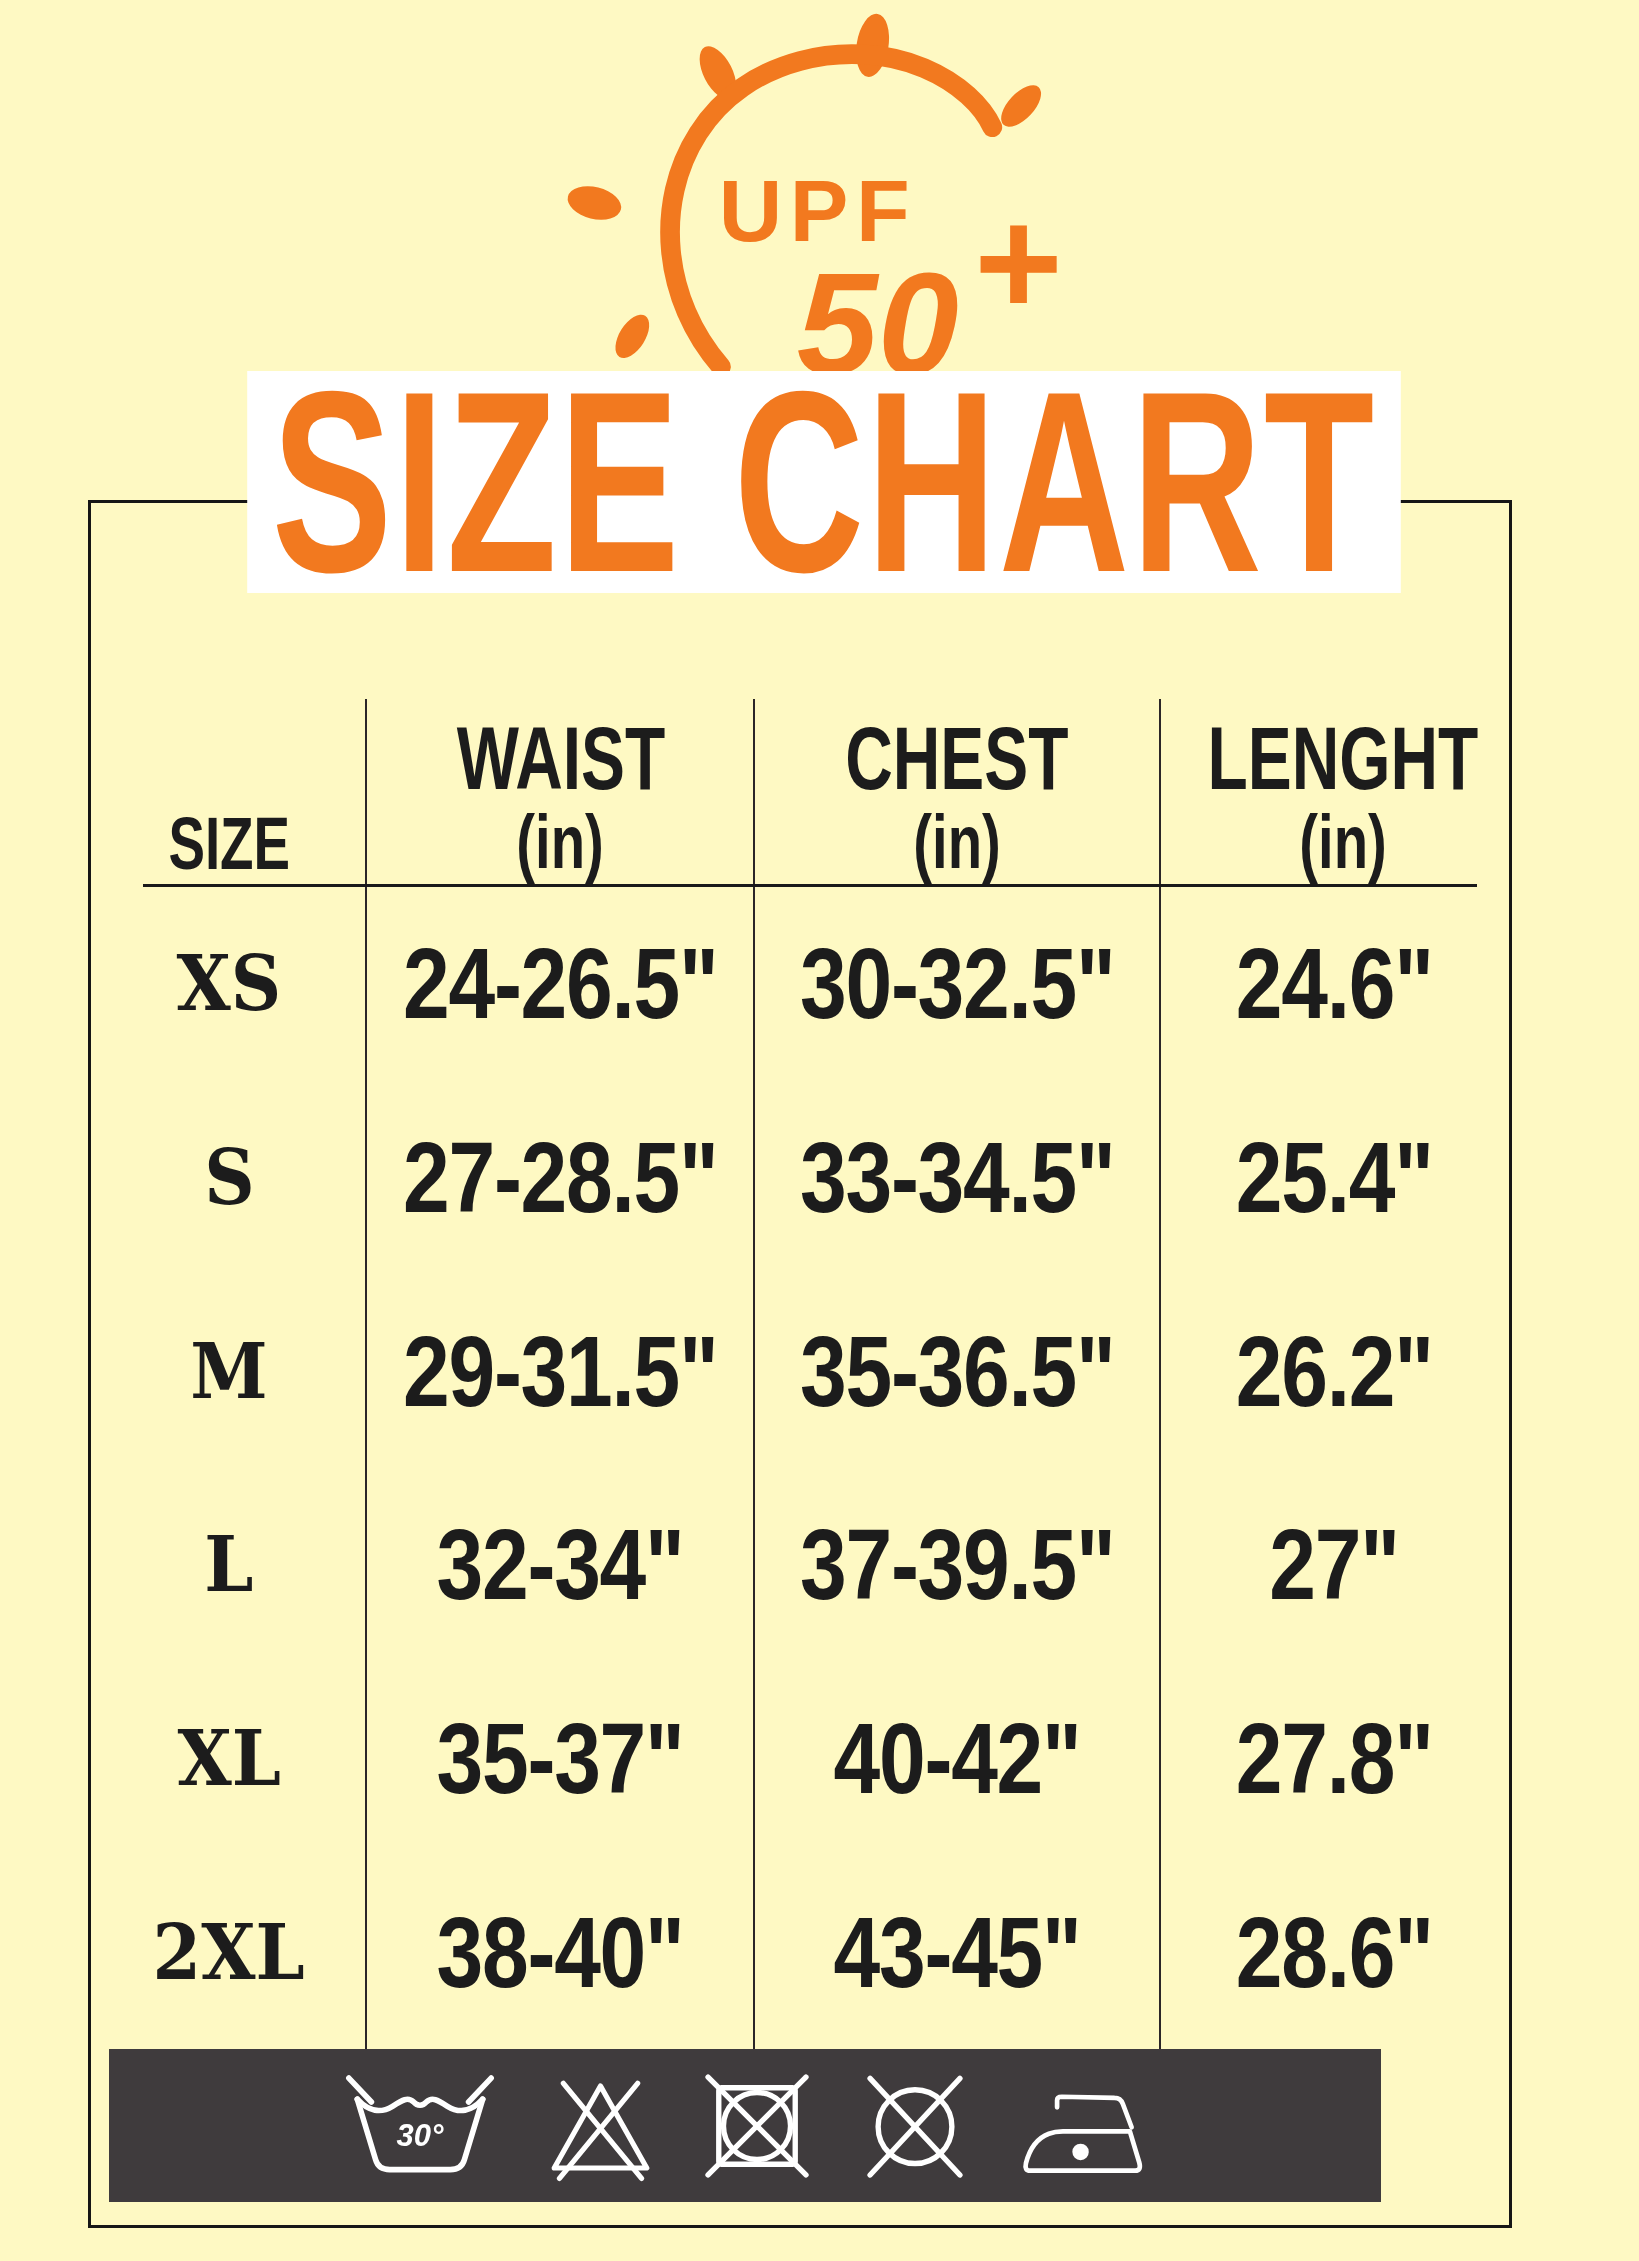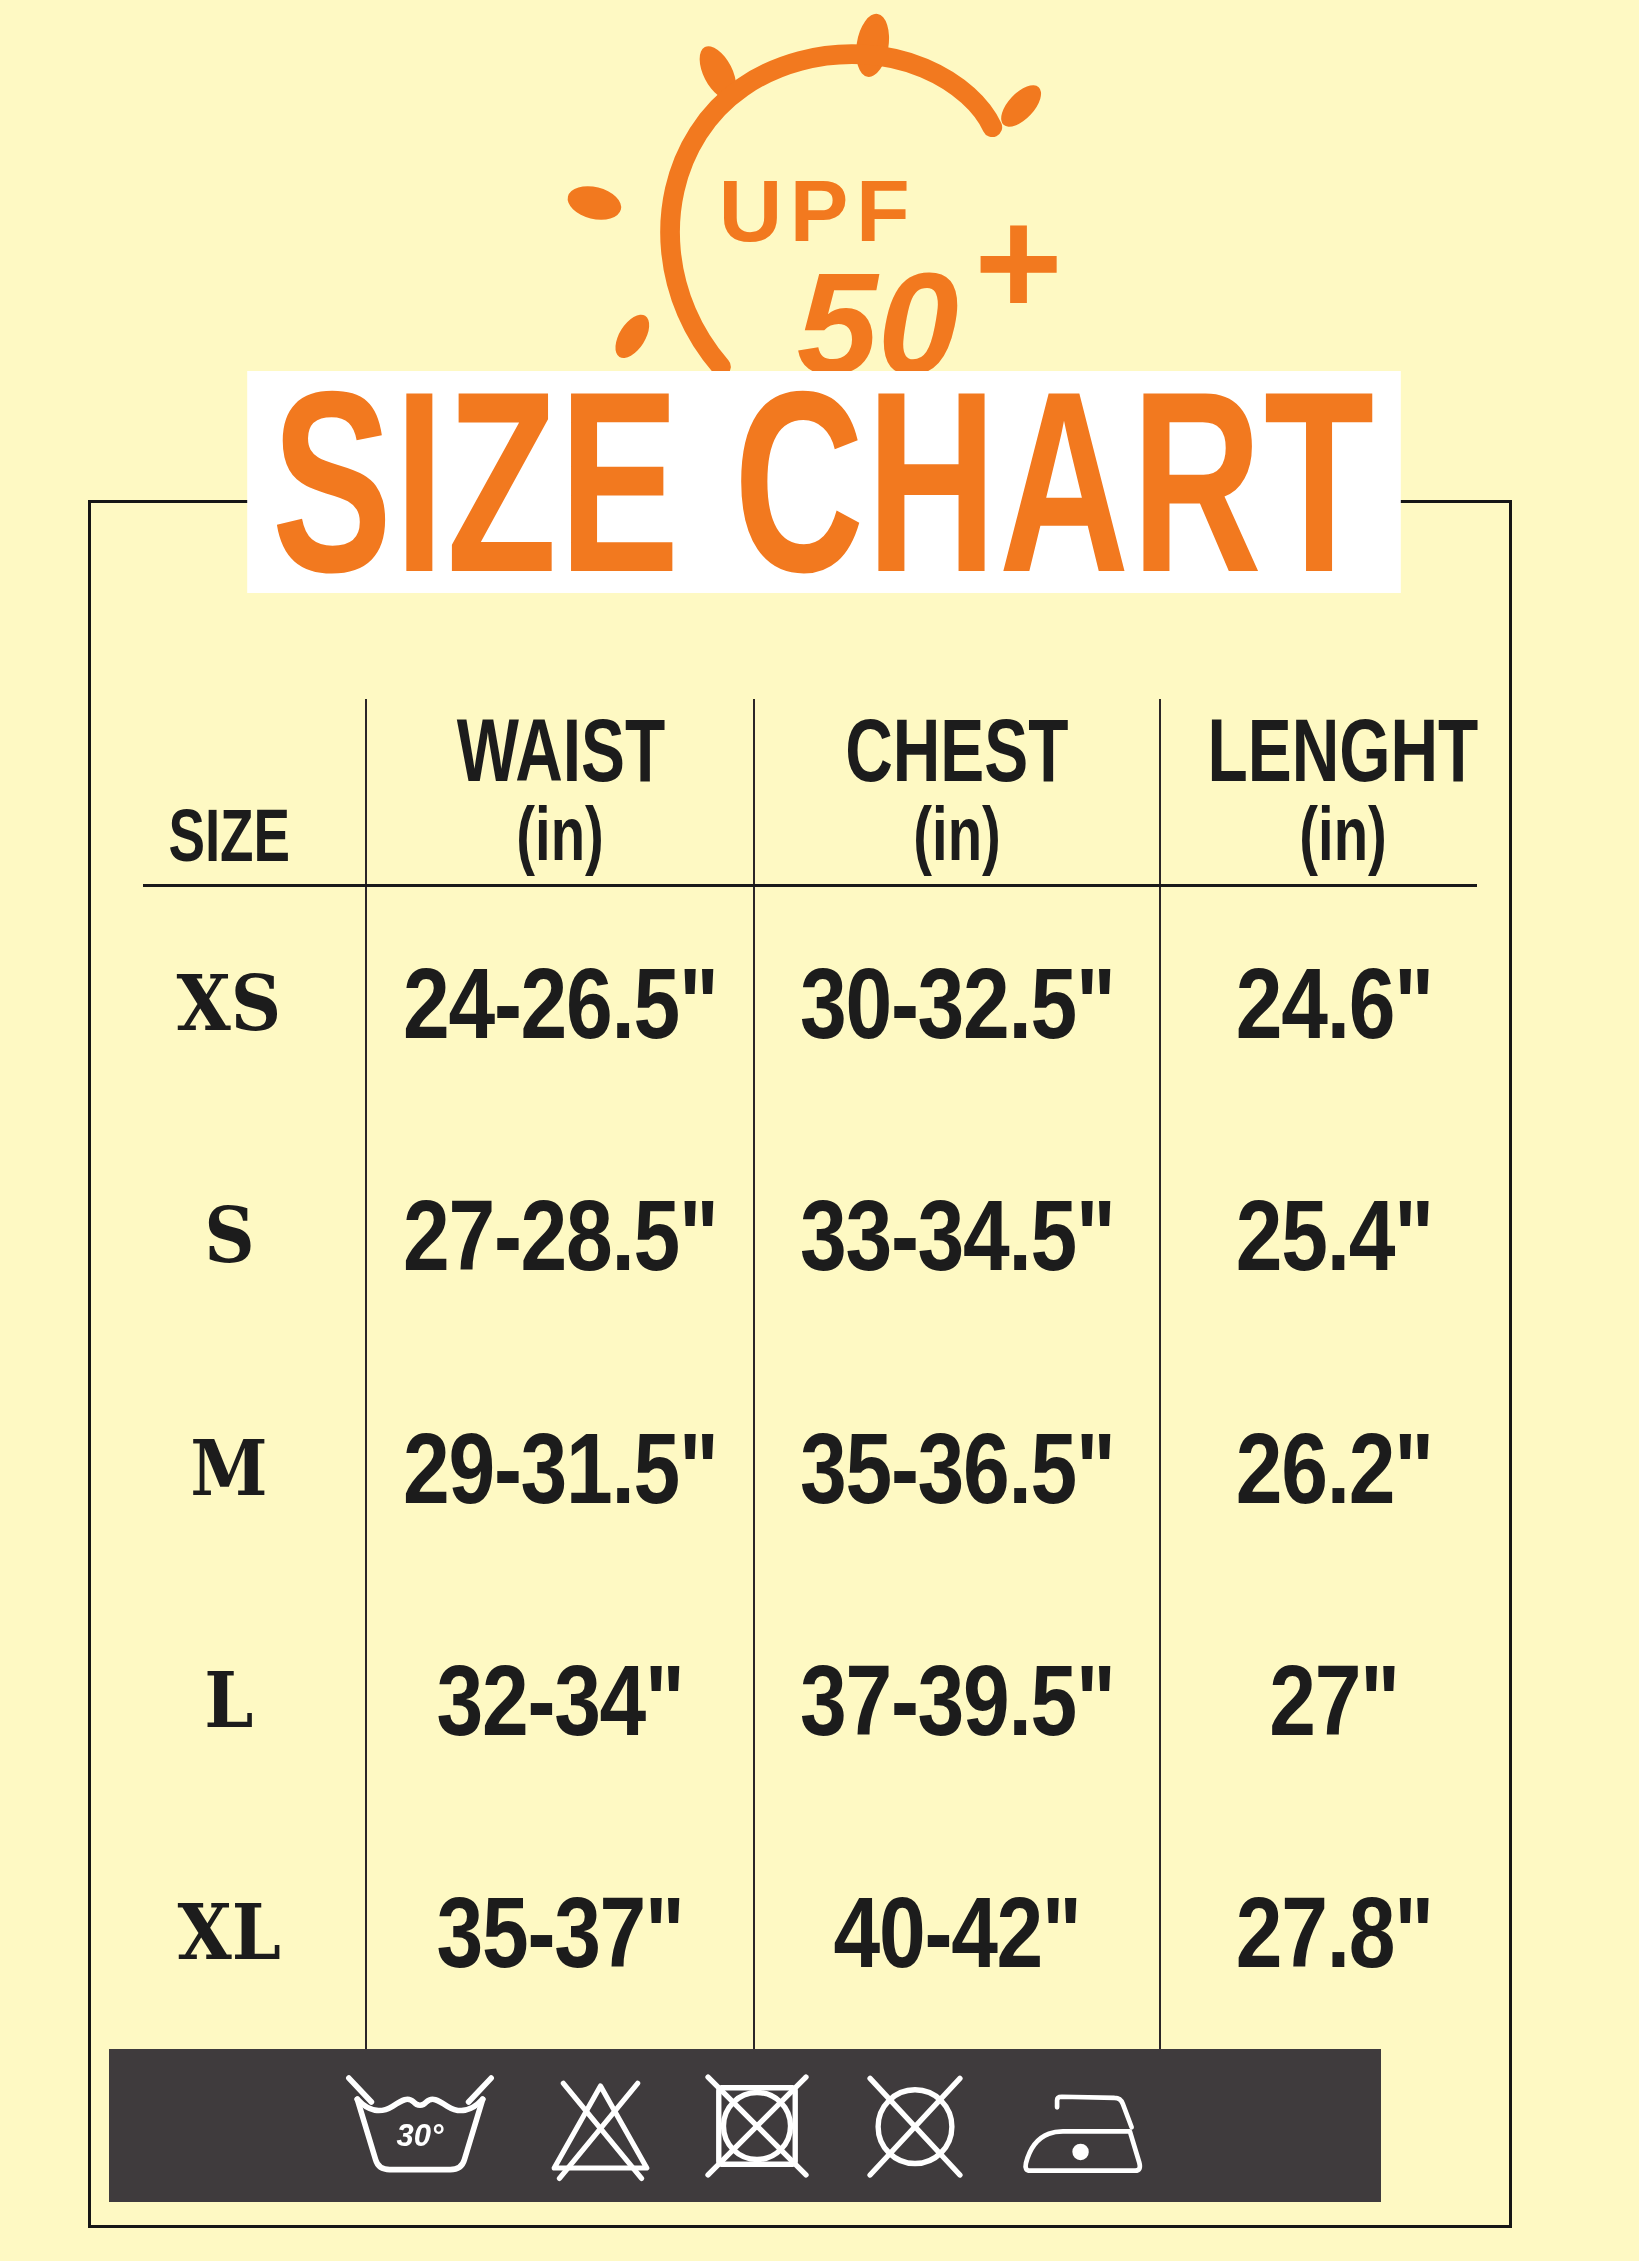--- a/index.html
+++ b/index.html
@@ -22,21 +22,21 @@
   .col-line{position:absolute;top:196px;width:2.3px;height:1350px;background:#2b2627;}
   .col-line.l1{left:274px;}
   .col-line.l2{left:662px;}
   .col-line.l3{left:1068px;}
   .header-underline{position:absolute;left:52px;top:381px;width:1334px;height:3px;background:#1a1a1a;}
 
   
   .thead{position:absolute;left:0;top:0;width:100%;height:384px;display:grid;
          grid-template-columns:276px 387px 406px auto;}
   .hdr-cell{display:flex;flex-direction:column;align-items:center;justify-content:flex-end;
-            padding-bottom:14px;line-height:1.02;}
+            padding-bottom:6px;line-height:1.02;}
   .hdr-cell.size{}
   .hdr-label{display:inline-block;font-size:89px;font-weight:700;transform:scaleX(0.74);white-space:nowrap;}
   .hdr-cell.size .hdr-label{font-size:74px;}
   .hdr-unit{display:inline-block;font-size:76px;font-weight:700;transform:scaleX(0.74);white-space:nowrap;}
 
   
   .tbody{position:absolute;left:0;top:384px;width:100%;height:1162px;display:flex;flex-direction:column;}
   .row{flex:1;display:grid;grid-template-columns:276px 387px 406px auto;}
   .cell{display:flex;align-items:center;justify-content:center;overflow:visible;}
   .size-label{display:inline-block;font-family:"DejaVu Serif","Liberation Serif",serif;
@@ -164,20 +164,34 @@
         <div class="cell">
             <span class="cnum">35-37"</span>
           </div>
         <div class="cell">
             <span class="cnum">40-42"</span>
           </div>
         <div class="cell">
             <span class="cnum">27.8"</span>
           </div>
       </div>
+      <div class="row">
+        <div class="cell">
+            <span class="size-label">2XL</span>
+          </div>
+        <div class="cell">
+            <span class="cnum">38-40"</span>
+          </div>
+        <div class="cell">
+            <span class="cnum">43-45"</span>
+          </div>
+        <div class="cell">
+            <span class="cnum">28.6"</span>
+          </div>
+      </div>
     </div>
 
     <div class="care-bar">
       <svg width="162" height="114" viewBox="0 0 230 160">
         <path class="care-stroke" d="M14 12 L46 46"></path>
         <path class="care-stroke" d="M216 12 L184 46"></path>
         <path class="care-stroke" d="M26 42 C42 60 60 62 76 52 C90 43 98 38 106 46 C111 52 119 52 124 46 C132 38 140 43 154 52 C170 62 188 60 204 42"></path>
         <path class="care-stroke" d="M26 42 L52 128 Q56 142 72 142 L158 142 Q174 142 178 128 L204 42"></path>
         <text class="wash-temp" x="115" y="108" text-anchor="middle">30°</text>
       </svg>

